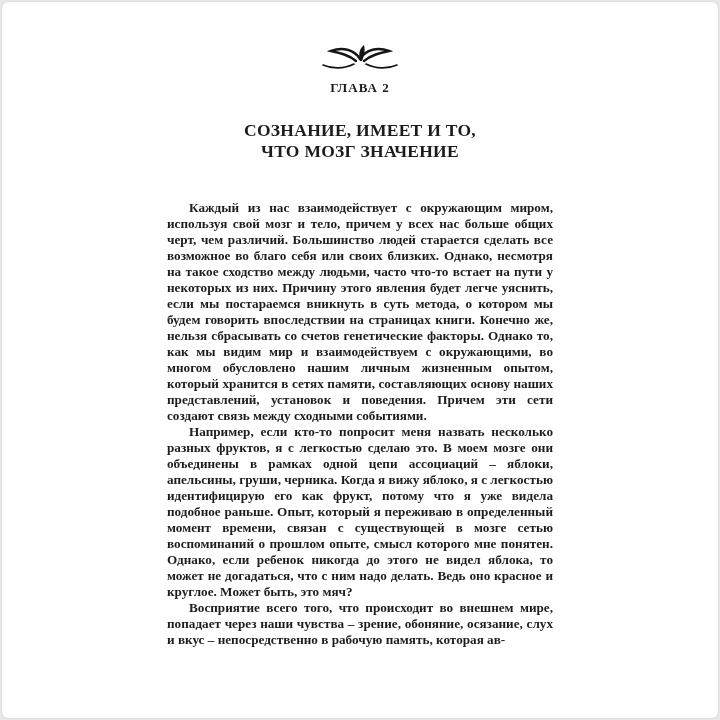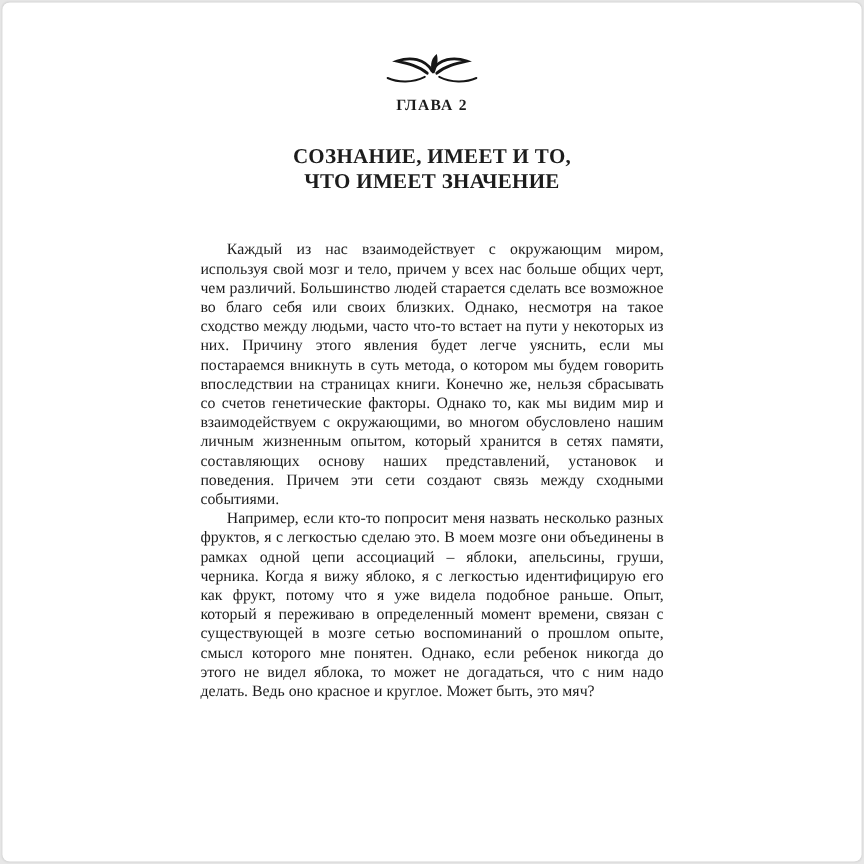--- a/index.html
+++ b/index.html
@@ -47,20 +47,21 @@
     letter-spacing: 0.015em;
     margin: 0 0 38px 0;
   }
   .body-text p {
     margin: 0;
     font-size: 13.2px;
     line-height: 16px;
     text-align: justify;
     text-indent: 22px;
     color: #1d1d1d;
+    font-weight: bold;
   }
 </style>
 </head>
 <body>
 
 <div class="page">
   <div class="content">
 
     <div class="ornament">
       <svg width="84" height="28" viewBox="0 0 84 28" aria-hidden="true">
@@ -69,22 +70,23 @@
         <path d="M42 17 C40 9 42 4 46 1 C47.5 7 46 12 44 17 Z" fill="#161616"></path>
         <path d="M5 21 C14 25 26 25 36 20" fill="none" stroke="#161616" stroke-width="1.6" stroke-linecap="round"></path>
         <path d="M79 21 C70 25 58 25 48 20" fill="none" stroke="#161616" stroke-width="1.6" stroke-linecap="round"></path>
       </svg>
     </div>
 
     <div class="chapter">ГЛАВА 2</div>
 
     <div class="book-title">
       <span>СОЗНАНИЕ, ИМЕЕТ И ТО,</span><br>
-      <span>ЧТО ИМЕЕТ ЗНАЧЕНИЕ</span>
+      <span>ЧТО МОЗГ ЗНАЧЕНИЕ</span>
     </div>
 
     <div class="body-text">
       <p>Каждый из нас взаимодействует с окружающим миром, используя свой мозг и тело, причем у всех нас больше общих черт, чем различий. Большинство людей старается сделать все возможное во благо себя или своих близких. Однако, несмотря на такое сходство между людьми, часто что-то встает на пути у некоторых из них. Причину этого явления будет легче уяснить, если мы постараемся вникнуть в суть метода, о котором мы будем говорить впоследствии на страницах книги. Конечно же, нельзя сбрасывать со счетов генетические факторы. Однако то, как мы видим мир и взаимодействуем с окружающими, во многом обусловлено нашим личным жизненным опытом, который хранится в сетях памяти, составляющих основу наших представлений, установок и поведения. Причем эти сети создают связь между сходными событиями.</p>
       <p>Например, если кто-то попросит меня назвать несколько разных фруктов, я с легкостью сделаю это. В моем мозге они объединены в рамках одной цепи ассоциаций – яблоки, апельсины, груши, черника. Когда я вижу яблоко, я с легкостью идентифицирую его как фрукт, потому что я уже видела подобное раньше. Опыт, который я переживаю в определенный момент времени, связан с существующей в мозге сетью воспоминаний о прошлом опыте, смысл которого мне понятен. Однако, если ребенок никогда до этого не видел яблока, то может не догадаться, что с ним надо делать. Ведь оно красное и круглое. Может быть, это мяч?</p>
+      <p>Восприятие всего того, что происходит во внешнем мире, попадает через наши чувства – зрение, обоняние, осязание, слух и вкус – непосредственно в рабочую память, которая ав-</p>
     </div>
 
   </div>
 </div>
 
 </body></html>

